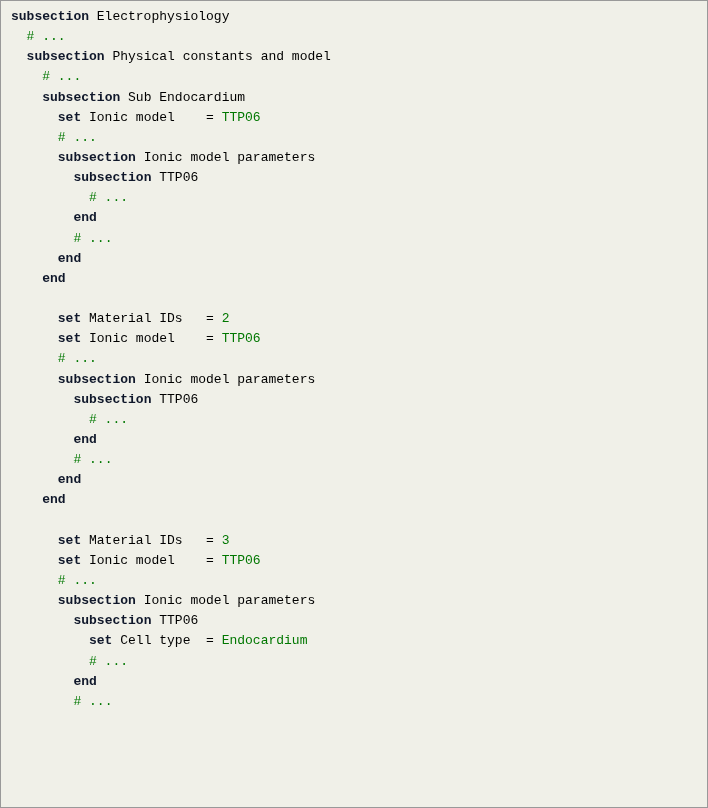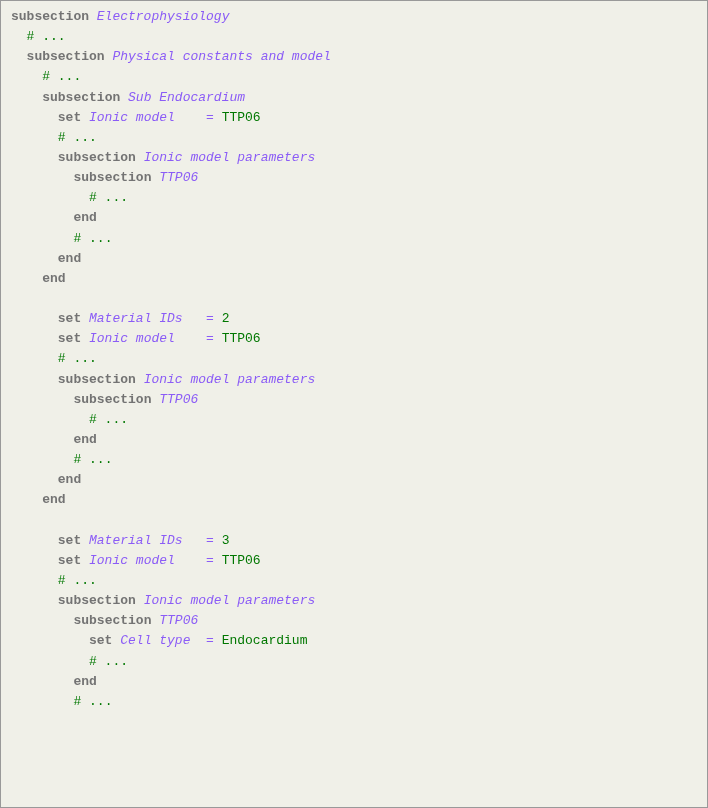--- a/index.html
+++ b/index.html
@@ -14,24 +14,24 @@
       border: 1px solid #999;
       padding: 6px 10px;
       width: 708px;
       min-height: 808px;
       overflow: auto;
     }
     .line {
       white-space: pre;
       display: block;
     }
-    .kw-subsection { color: #737373; font-weight: bold; }
+    .kw-subsection { color: #0f172a; font-weight: bold; }
     .val { color: #007700; }
     .comment { color: #007700; }
-    .plain { color: #8b5cf6; font-style: italic; }
+    .plain { color: #000000; }
   </style>
 </head>
 <body>
 
 <div class="code-container">
   <div id="code-content">
       <span class="line"><span class="kw-subsection">subsection</span><span class="plain"> Electrophysiology</span></span>
       <span class="line">  <span class="comment"># ...</span></span>
       <span class="line">  <span class="kw-subsection">subsection</span><span class="plain"> Physical constants and model</span></span>
       <span class="line">    <span class="comment"># ...</span></span>

